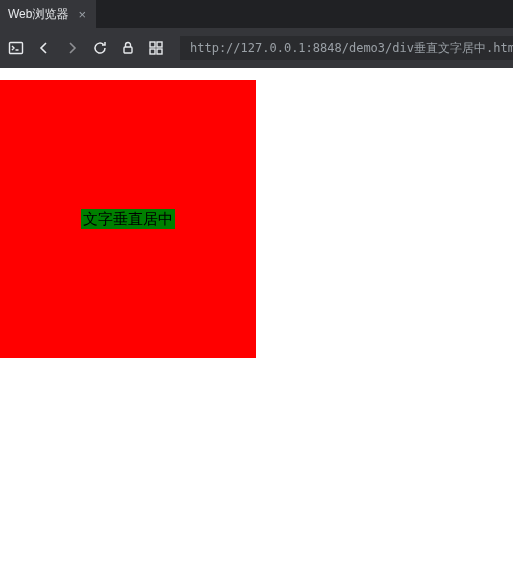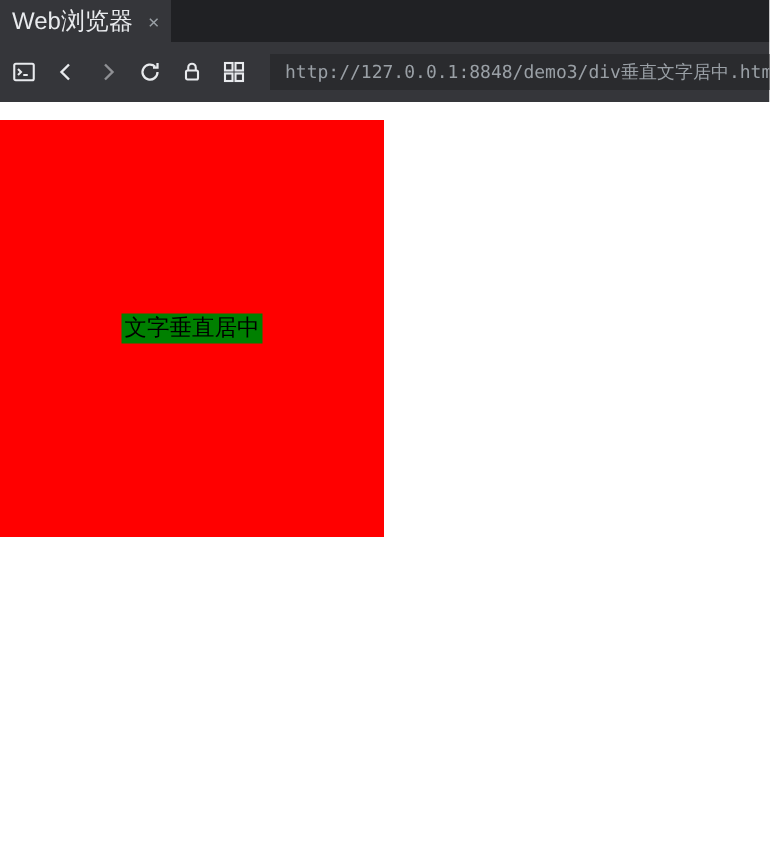--- a/index.html
+++ b/index.html
@@ -23,21 +23,21 @@
     .tab {
       background: #35363a;
       display: flex;
       align-items: center;
       padding: 0 8px;
       gap: 10px;
       min-width: 96px;
     }
     .tab-title {
       color: #e8eaed;
-      font-size: 16px;
+      font-size: 12px;
     }
     .tab-close {
       color: #9aa0a6;
       font-size: 13px;
       line-height: 1;
       cursor: pointer;
     }
     .toolbar {
       background: #35363a;
       height: 40px;

